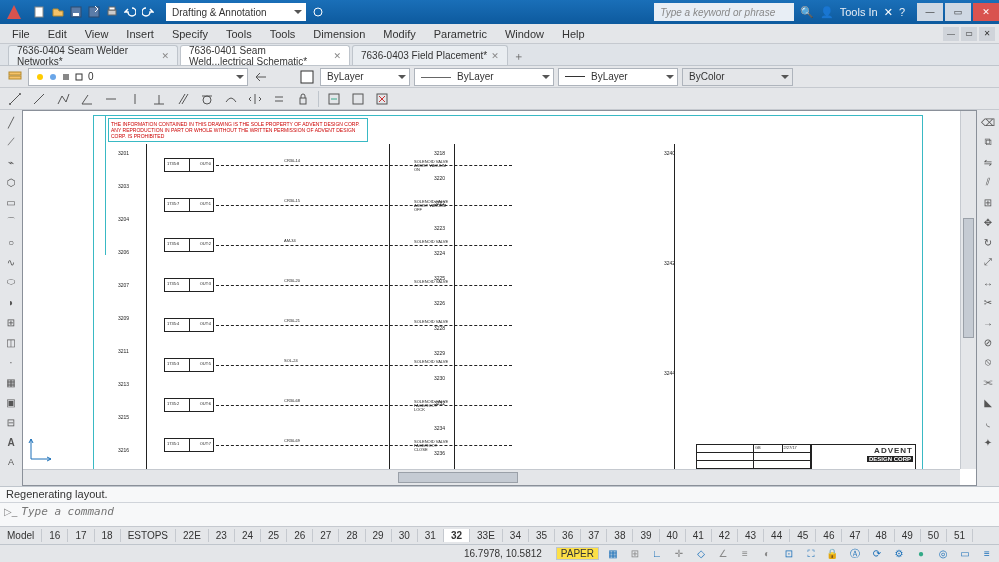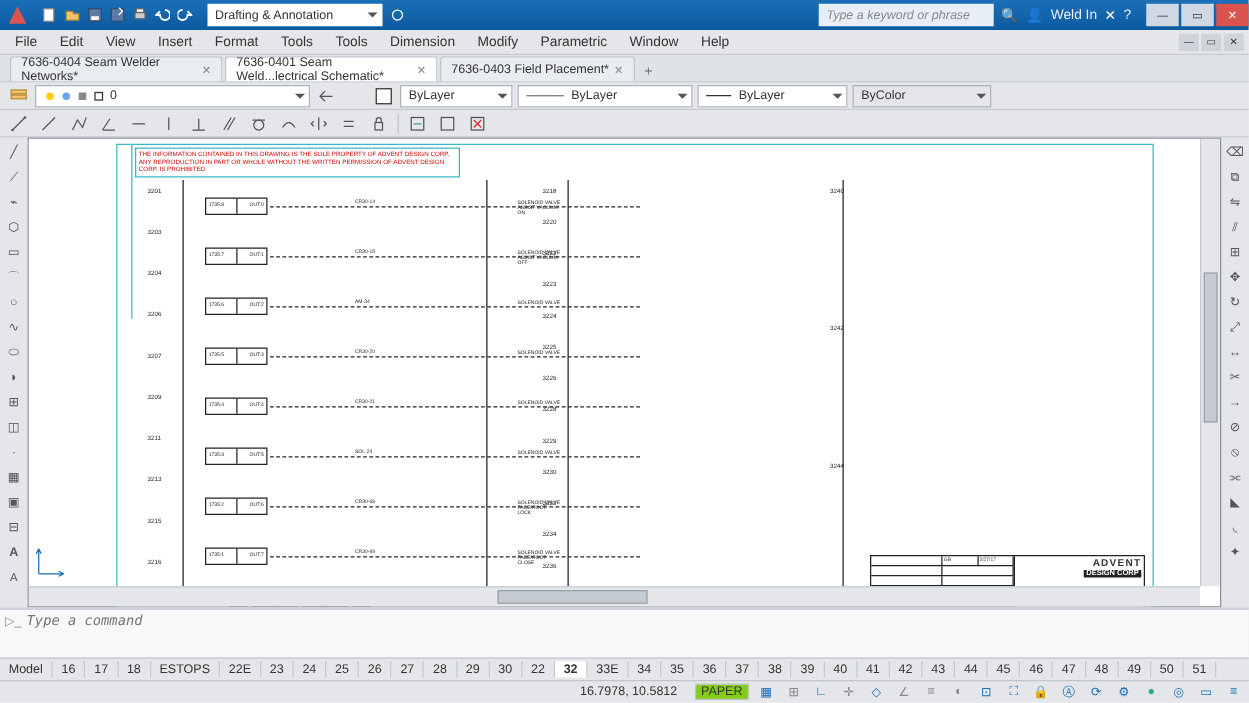--- a/index.html
+++ b/index.html
@@ -149,37 +149,37 @@
   <div class="ws">Drafting &amp; Annotation</div>
   <div class="qbtn" style="margin-right:8px">
       <svg width="12" height="12">
         <circle cx="6" cy="6" r="4" fill="none" stroke="#fff"></circle>
       </svg>
     </div>
   <div class="search">Type a keyword or phrase</div>
   <div class="rcluster">
     <span>🔍</span>
     <span>👤</span>
-    <span>Weld In</span>
+    <span>Tools In</span>
     <span style="color:#fff">✕</span>
     <span>?</span>
   </div>
   <div class="winbtns">
     <div>—</div>
     <div>▭</div>
     <div class="close">✕</div>
   </div>
 </div>
 
 <div class="menubar">
   <div class="mitem">File</div>
   <div class="mitem">Edit</div>
   <div class="mitem">View</div>
   <div class="mitem">Insert</div>
-  <div class="mitem">Format</div>
+  <div class="mitem">Specify</div>
   <div class="mitem">Tools</div>
   <div class="mitem">Tools</div>
   <div class="mitem">Dimension</div>
   <div class="mitem">Modify</div>
   <div class="mitem">Parametric</div>
   <div class="mitem">Window</div>
   <div class="mitem">Help</div>
   <div class="docmin">
     <div>—</div>
     <div>▭</div>
@@ -575,20 +575,21 @@
     <div class="tb">⊘</div>
     <div class="tb">⦸</div>
     <div class="tb">⫘</div>
     <div class="tb">◣</div>
     <div class="tb">◟</div>
     <div class="tb">✦</div>
   </div>
 </div>
 
 <div class="cmdarea">
+  <div class="hist">Regenerating layout.</div>
   <div class="input">
     <span class="prompt">▷_</span>
     <input placeholder="Type a command" style="">
   </div>
 </div>
 
 <div class="layouttabs" id="layouttabs">
     <div class="lt">Model</div>
     <div class="lt">16</div>
     <div class="lt">17</div>
@@ -596,21 +597,21 @@
     <div class="lt">ESTOPS</div>
     <div class="lt">22E</div>
     <div class="lt">23</div>
     <div class="lt">24</div>
     <div class="lt">25</div>
     <div class="lt">26</div>
     <div class="lt">27</div>
     <div class="lt">28</div>
     <div class="lt">29</div>
     <div class="lt">30</div>
-    <div class="lt">22</div>
+    <div class="lt">31</div>
     <div class="lt active">32</div>
     <div class="lt">33E</div>
     <div class="lt">34</div>
     <div class="lt">35</div>
     <div class="lt">36</div>
     <div class="lt">37</div>
     <div class="lt">38</div>
     <div class="lt">39</div>
     <div class="lt">40</div>
     <div class="lt">41</div>
@@ -621,21 +622,21 @@
     <div class="lt">46</div>
     <div class="lt">47</div>
     <div class="lt">48</div>
     <div class="lt">49</div>
     <div class="lt">50</div>
     <div class="lt">51</div>
   </div>
 
 <div class="status">
   <div class="coords">16.7978, 10.5812</div>
-  <div style="padding:0 4px;border:1px solid #bfc5cc;background:#84cc16">PAPER</div>
+  <div style="padding:0 4px;border:1px solid #bfc5cc;background:#fde047">PAPER</div>
   <div class="sbtn">▦</div>
   <div class="sbtn off">⊞</div>
   <div class="sbtn">∟</div>
   <div class="sbtn off">✛</div>
   <div class="sbtn">◇</div>
   <div class="sbtn off">∠</div>
   <div class="sbtn off">≡</div>
   <div class="sbtn off">◐</div>
   <div class="sbtn">⊡</div>
   <div class="sbtn">⛶</div>

